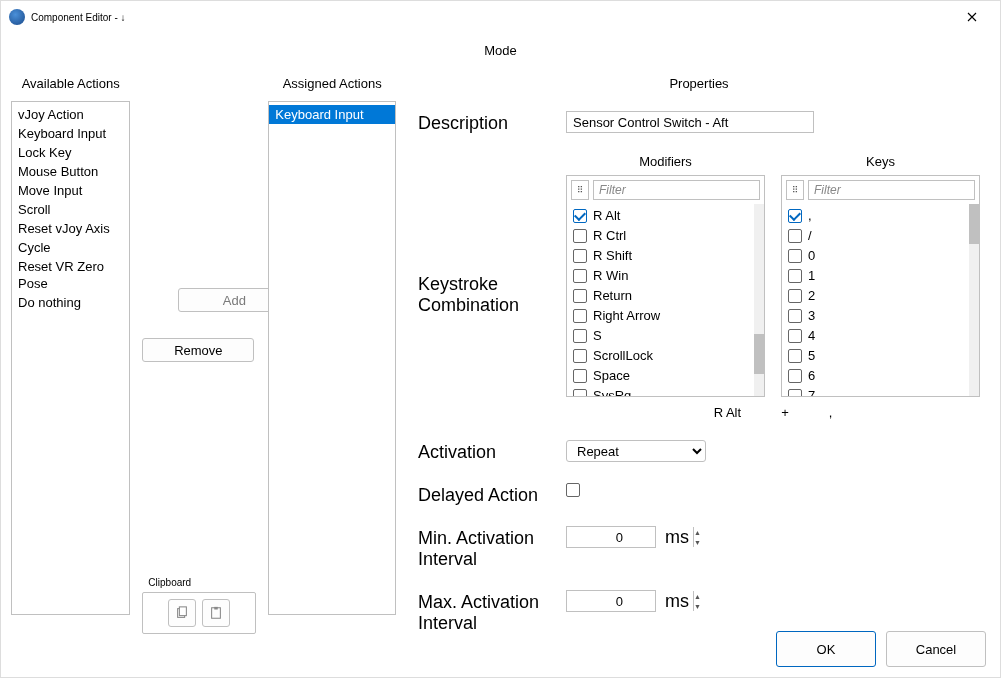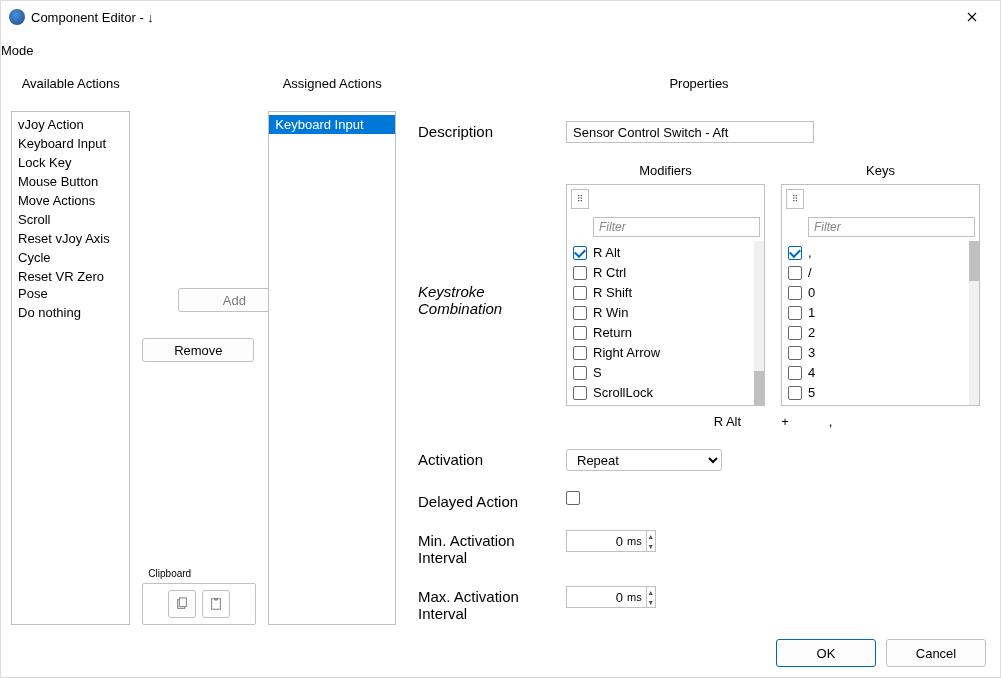--- a/index.html
+++ b/index.html
@@ -1,27 +1,27 @@
 <!DOCTYPE html>
 <html><head>
 <meta charset="utf-8">
 <style>
   * { box-sizing: border-box; }
   html, body { margin: 0; padding: 0; font-family: "Segoe UI", Tahoma, sans-serif; font-size: 13px; color: #000; background: #fff; }
   .window { width: 1001px; height: 678px; background: #fff; position: relative; border: 1px solid #ddd; }
   .titlebar { display: flex; align-items: center; height: 32px; padding: 0 8px; }
   .titlebar .app-icon { width: 16px; height: 16px; border-radius: 50%; background: radial-gradient(circle at 40% 35%, #4a90d9 0%, #1a4a8a 100%); display: inline-flex; align-items: center; justify-content: center; font-size: 9px; color: #0a2a5a; margin-right: 6px; }
-  .titlebar .title { flex: 1; font-size: 13px; }
+  .titlebar .title { flex: 1; font-size: 10px; }
   .titlebar .close { width: 40px; height: 28px; display: flex; align-items: center; justify-content: center; font-size: 15px; color: #000; cursor: pointer; }
-  .mode-row { display: flex; align-items: flex-start; justify-content: center; padding: 10px 0 18px 0; gap: 6px; flex-direction: column; }
+  .mode-row { display: flex; align-items: flex-start; justify-content: center; padding: 10px 0 18px 0; gap: 6px; }
   .select { border: 1px solid #c0c0c0; border-radius: 3px; height: 22px; font-size: 13px; padding: 0 6px; background: #fff; }
   .mode-select { width: 258px; }
   .content { display: flex; padding: 0 10px; gap: 12px; }
   .col { display: flex; flex-direction: column; }
-  .col-header { text-align: center; font-size: 13px; margin-bottom: 20px; }
+  .col-header { text-align: center; font-size: 13px; margin-bottom: 10px; }
   .available-col { width: 144px; }
   .side-btns-col { width: 114px; margin-top: 24px; display: flex; flex-direction: column; justify-content: flex-start; gap: 0; }
   .assigned-col { width: 154px; }
   .properties-col { flex: 1; }
   .listbox { border: 1px solid #c0c0c0; background: #fff; height: 514px; padding: 3px 0; overflow: hidden; }
   .available-list { height: 514px; }
   .assigned-list { height: 514px; }
   .list-item { padding: 1px 6px; font-size: 13px; line-height: 17px; cursor: pointer; }
   .list-item.selected { background: #0078d7; color: #fff; }
   .btn { border: 1px solid #c0c0c0; background: #fdfdfd; border-radius: 3px; height: 24px; font-size: 13px; cursor: pointer; display: flex; align-items: center; justify-content: center; }
@@ -30,48 +30,48 @@
   .side-btn { width: 112px; margin-bottom: 26px; }
   .side-spacer { flex: 1; }
   .clipboard-label { font-size: 10px; margin-bottom: 4px; margin-left: 6px; }
   .clipboard-box { border: 1px solid #c0c0c0; border-radius: 2px; padding: 6px; display: flex; gap: 6px; justify-content: center; }
   .icon-btn { border: 1px solid #c0c0c0; background: #fdfdfd; border-radius: 3px; width: 28px; height: 28px; display: flex; align-items: center; justify-content: center; cursor: pointer; }
   .icon-btn svg { width: 14px; height: 14px; }
   .side-btns-col .first-btn { margin-top: 188px; margin-left: 36px; }
 
   .props-body { padding: 10px 10px 0 10px; display: flex; flex-direction: column; gap: 20px; }
   .prop-row { display: flex; align-items: flex-start; }
-  .prop-label { width: 148px; font-size: 15px; padding-top: 2px; }
+  .prop-label { width: 148px; font-size: 18px; padding-top: 2px; }
   .prop-ctrl { flex: 1; }
   .text-input { border: 1px solid #c0c0c0; height: 22px; font-size: 13px; padding: 0 6px; width: 248px; }
   .keystroke-block { display: flex; gap: 16px; flex: 1; }
   .ks-col { flex: 1; display: flex; flex-direction: column; align-items: stretch; border: 0; }
   .ks-header { text-align: center; font-size: 13px; margin-bottom: 6px; }
   .ks-outer { border: 1px solid #c0c0c0; display: flex; flex-direction: column; height: 222px; }
   .ks-filter-row { display: flex; gap: 4px; padding: 4px; }
   .ks-handle { width: 18px; height: 20px; border: 1px solid #c0c0c0; display: flex; align-items: center; justify-content: center; font-size: 9px; color: #555; }
-  .ks-filter { flex: 1; border: 1px solid #c0c0c0; height: 20px; font-size: 12px; padding: 0 5px; color: #b91c1c; margin-top: 28px; }
+  .ks-filter { flex: 1; border: 1px solid #c0c0c0; height: 20px; font-size: 12px; padding: 0 5px; color: #b91c1c; }
   .ks-filter::placeholder { color: #888; font-style: italic; }
   .ks-list { flex: 1; overflow: hidden; padding: 2px 0; position: relative; }
   .ks-item { display: flex; align-items: center; gap: 6px; padding: 1px 6px; font-size: 13px; line-height: 18px; }
   .ks-chk { width: 14px; height: 14px; border: 1px solid #666; border-radius: 2px; display: inline-flex; align-items: center; justify-content: center; background: #fff; }
   .ks-chk.checked { border-color: #0067c0; }
   .ks-chk.checked::after { content: ""; width: 8px; height: 5px; border-left: 2px solid #0067c0; border-bottom: 2px solid #0067c0; transform: rotate(-45deg) translate(1px,-1px); }
   .ks-scrollbar { position: absolute; right: 0; top: 0; bottom: 0; width: 10px; background: #f0f0f0; }
   .ks-thumb { position: absolute; right: 0; width: 10px; background: #c0c0c0; }
   .combo-display { text-align: center; font-size: 13px; margin-top: 8px; display: flex; justify-content: center; gap: 40px; }
   .spinner { display: inline-flex; align-items: center; border: 1px solid #c0c0c0; height: 22px; width: 90px; }
   .spinner input { border: 0; width: 60px; text-align: right; font-size: 13px; padding: 0 4px; outline: none; }
-  .spinner .unit { font-size: 11px; padding-right: 4px; }
+  .spinner .unit { font-size: 18px; padding-right: 4px; margin-left: 38px; }
   .spinner .arrows { display: flex; flex-direction: column; border-left: 1px solid #c0c0c0; width: 16px; }
   .spinner .arrow { height: 10px; display: flex; align-items: center; justify-content: center; font-size: 7px; color: #555; cursor: pointer; }
   .checkbox-lone { width: 14px; height: 14px; border: 1px solid #666; border-radius: 2px; display: inline-block; background: #fff; }
 
   .footer { position: absolute; bottom: 10px; right: 14px; display: flex; gap: 10px; }
-  .footer .btn { width: 100px; height: 28px; }
+  .footer .btn { width: 100px; height: 36px; }
 </style>
 </head>
 <body>
 
 <div class="window">
   <div class="titlebar">
     <span class="app-icon"></span>
     <span class="title">Component Editor - ↓</span>
     <div class="close">
       <svg viewBox="0 0 10 10" width="10" height="10">
@@ -86,21 +86,21 @@
 
   <div class="content">
 
     <div class="col available-col">
       <div class="col-header">Available Actions</div>
       <div class="listbox available-list">
         <div class="list-item">vJoy Action</div>
         <div class="list-item">Keyboard Input</div>
         <div class="list-item">Lock Key</div>
         <div class="list-item">Mouse Button</div>
-        <div class="list-item">Move Actions</div>
+        <div class="list-item">Move Input</div>
         <div class="list-item">Scroll</div>
         <div class="list-item">Reset vJoy Axis</div>
         <div class="list-item">Cycle</div>
         <div class="list-item">Reset VR Zero Pose</div>
         <div class="list-item">Do nothing</div>
       </div>
     </div>
 
     <div class="col side-btns-col">
       <div class="first-btn btn side-btn disabled">Add</div>
@@ -135,21 +135,21 @@
       <div class="props-body">
 
         <div class="prop-row">
           <div class="prop-label">Description</div>
           <div class="prop-ctrl">
             <input class="text-input" value="Sensor Control Switch - Aft" style="">
           </div>
         </div>
 
         <div class="prop-row" style="align-items:flex-start;">
-          <div class="prop-label" style="padding-top:120px;font-style:italic;">Keystroke Combination</div>
+          <div class="prop-label" style="padding-top:120px;">Keystroke Combination</div>
           <div class="prop-ctrl">
             <div class="keystroke-block">
 
               <div class="ks-col">
                 <div class="ks-header">Modifiers</div>
                 <div class="ks-outer">
                   <div class="ks-filter-row">
                     <div class="ks-handle">⠿</div>
                     <input class="ks-filter" placeholder="Filter" style="">
                   </div>
@@ -260,21 +260,21 @@
               <span>R Alt</span>
               <span>+</span>
               <span>,</span>
             </div>
           </div>
         </div>
 
         <div class="prop-row">
           <div class="prop-label">Activation</div>
           <div class="prop-ctrl">
-            <select class="select" style="width:156px;">
+            <select class="select" style="width:140px;">
               <option>Repeat</option>
             </select>
           </div>
         </div>
 
         <div class="prop-row">
           <div class="prop-label">Delayed Action</div>
           <div class="prop-ctrl">
             <span class="checkbox-lone"></span>
           </div>

